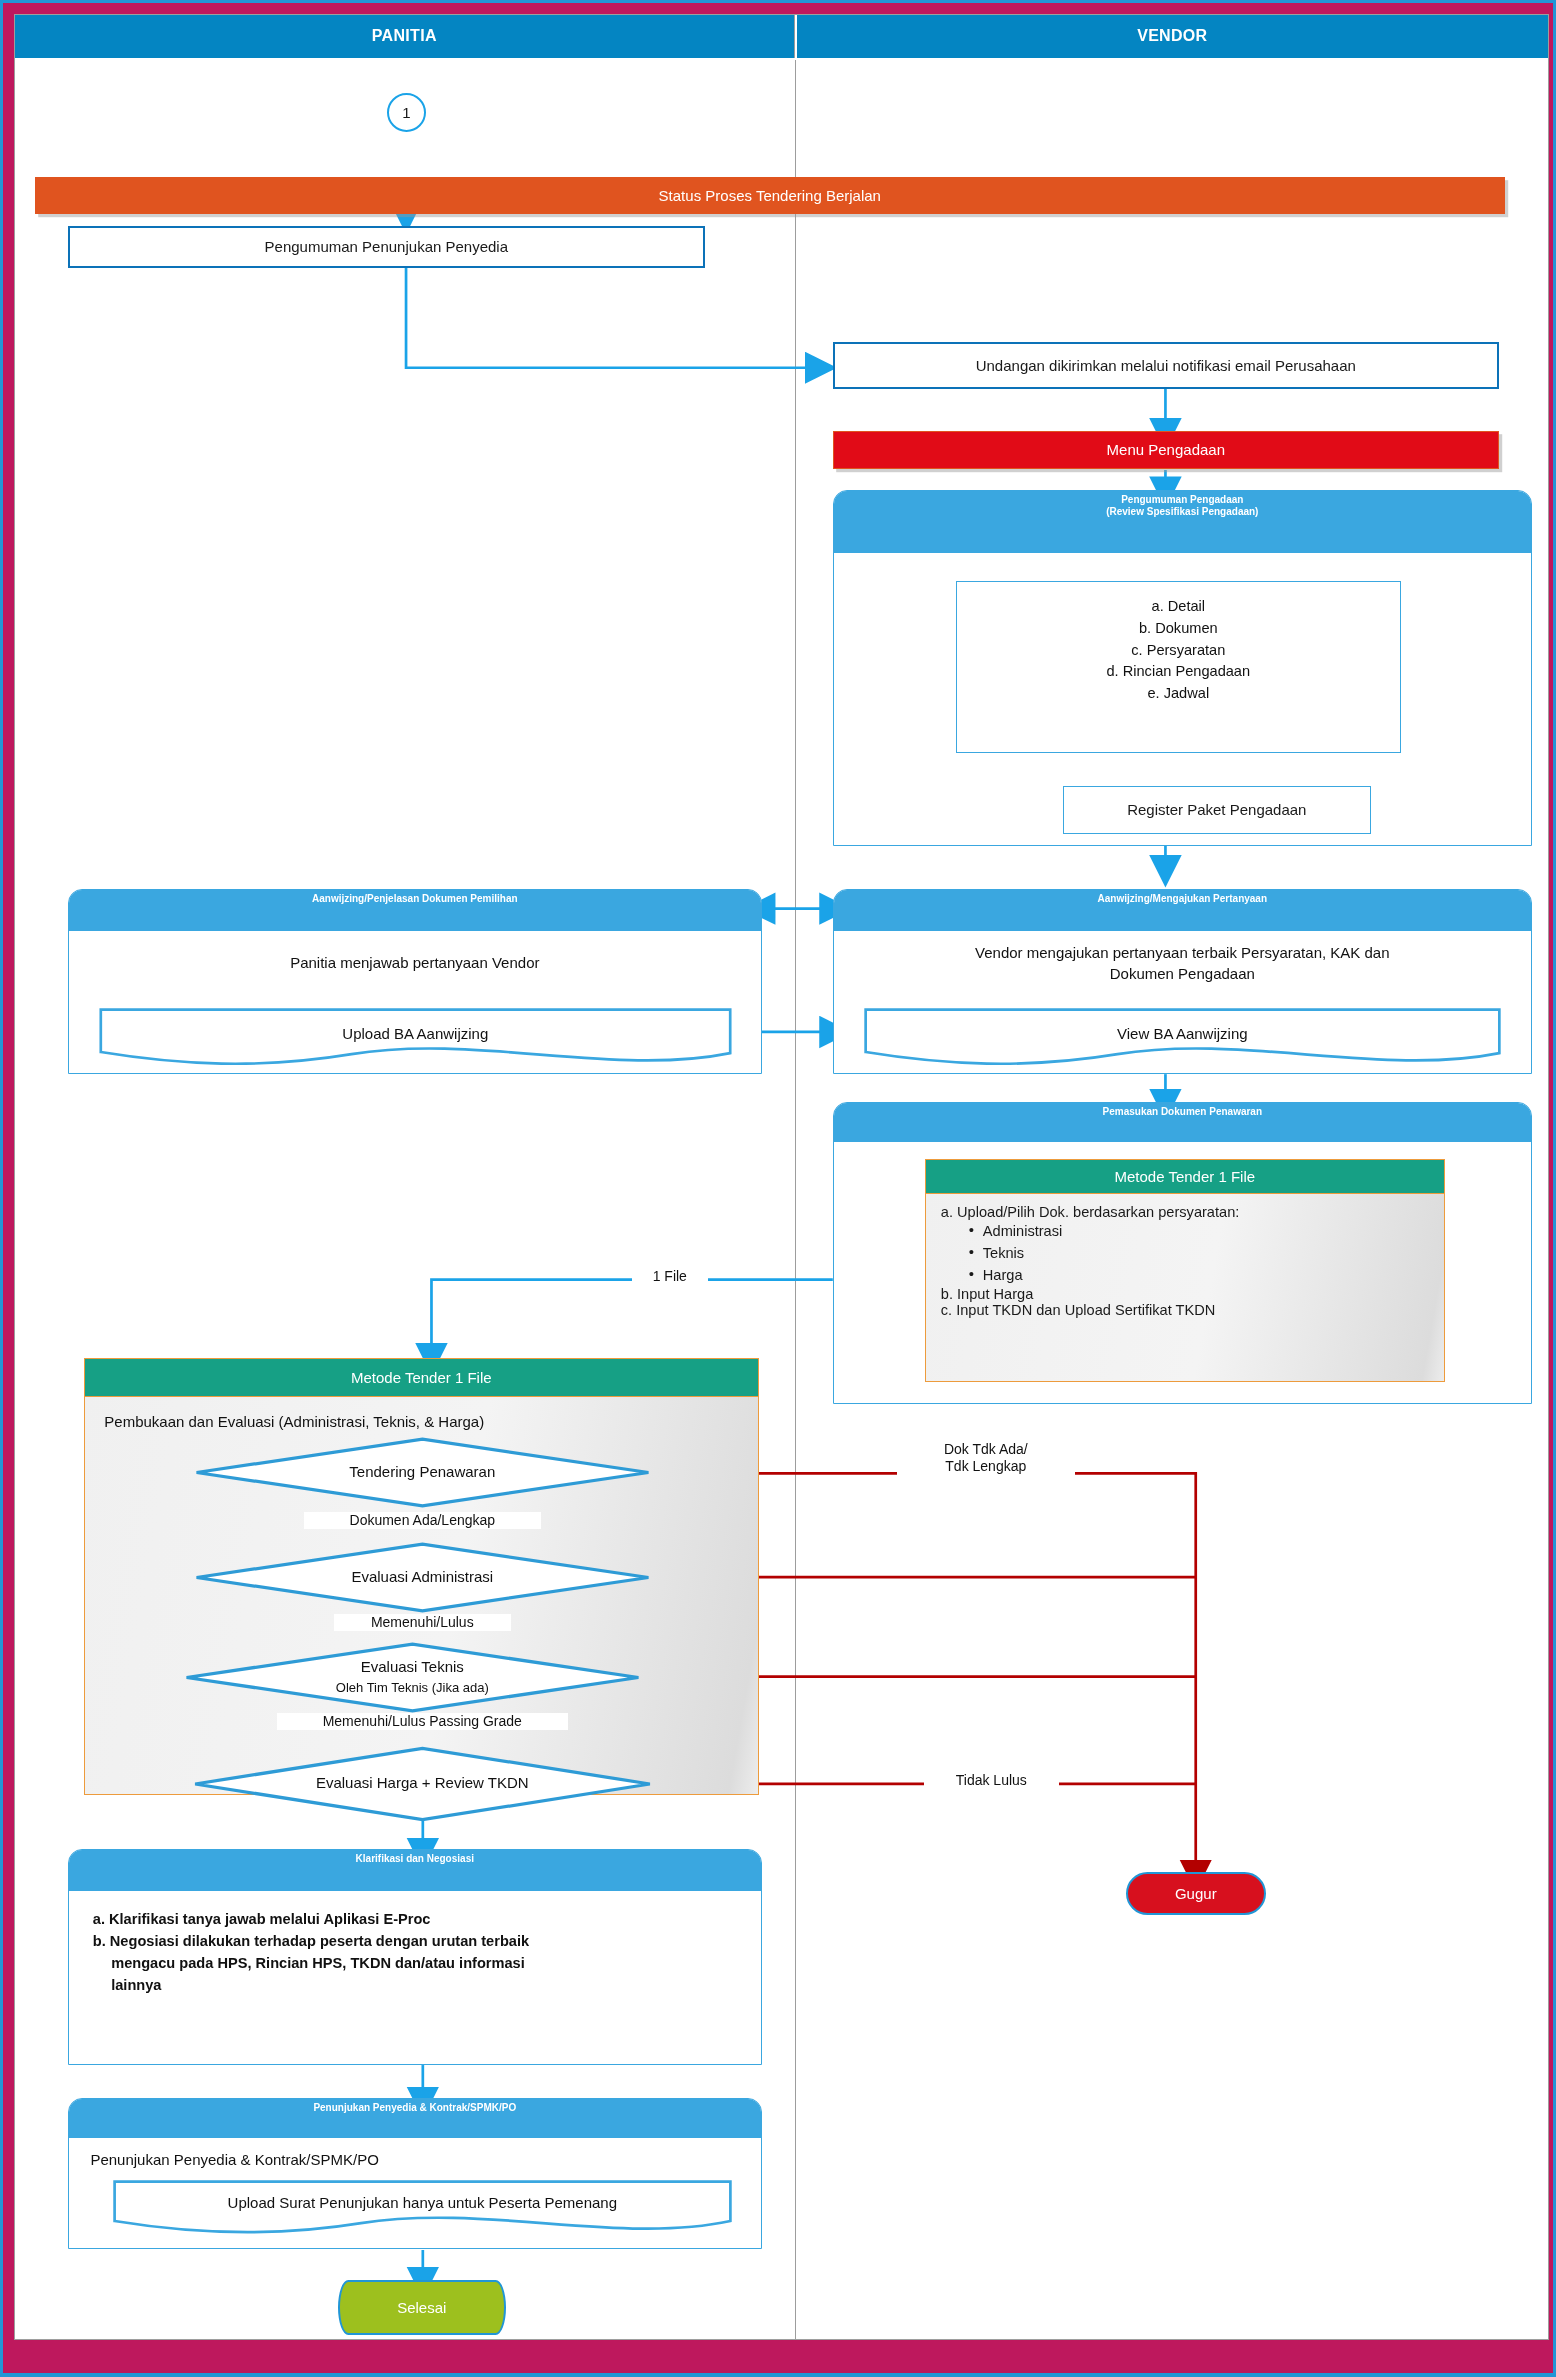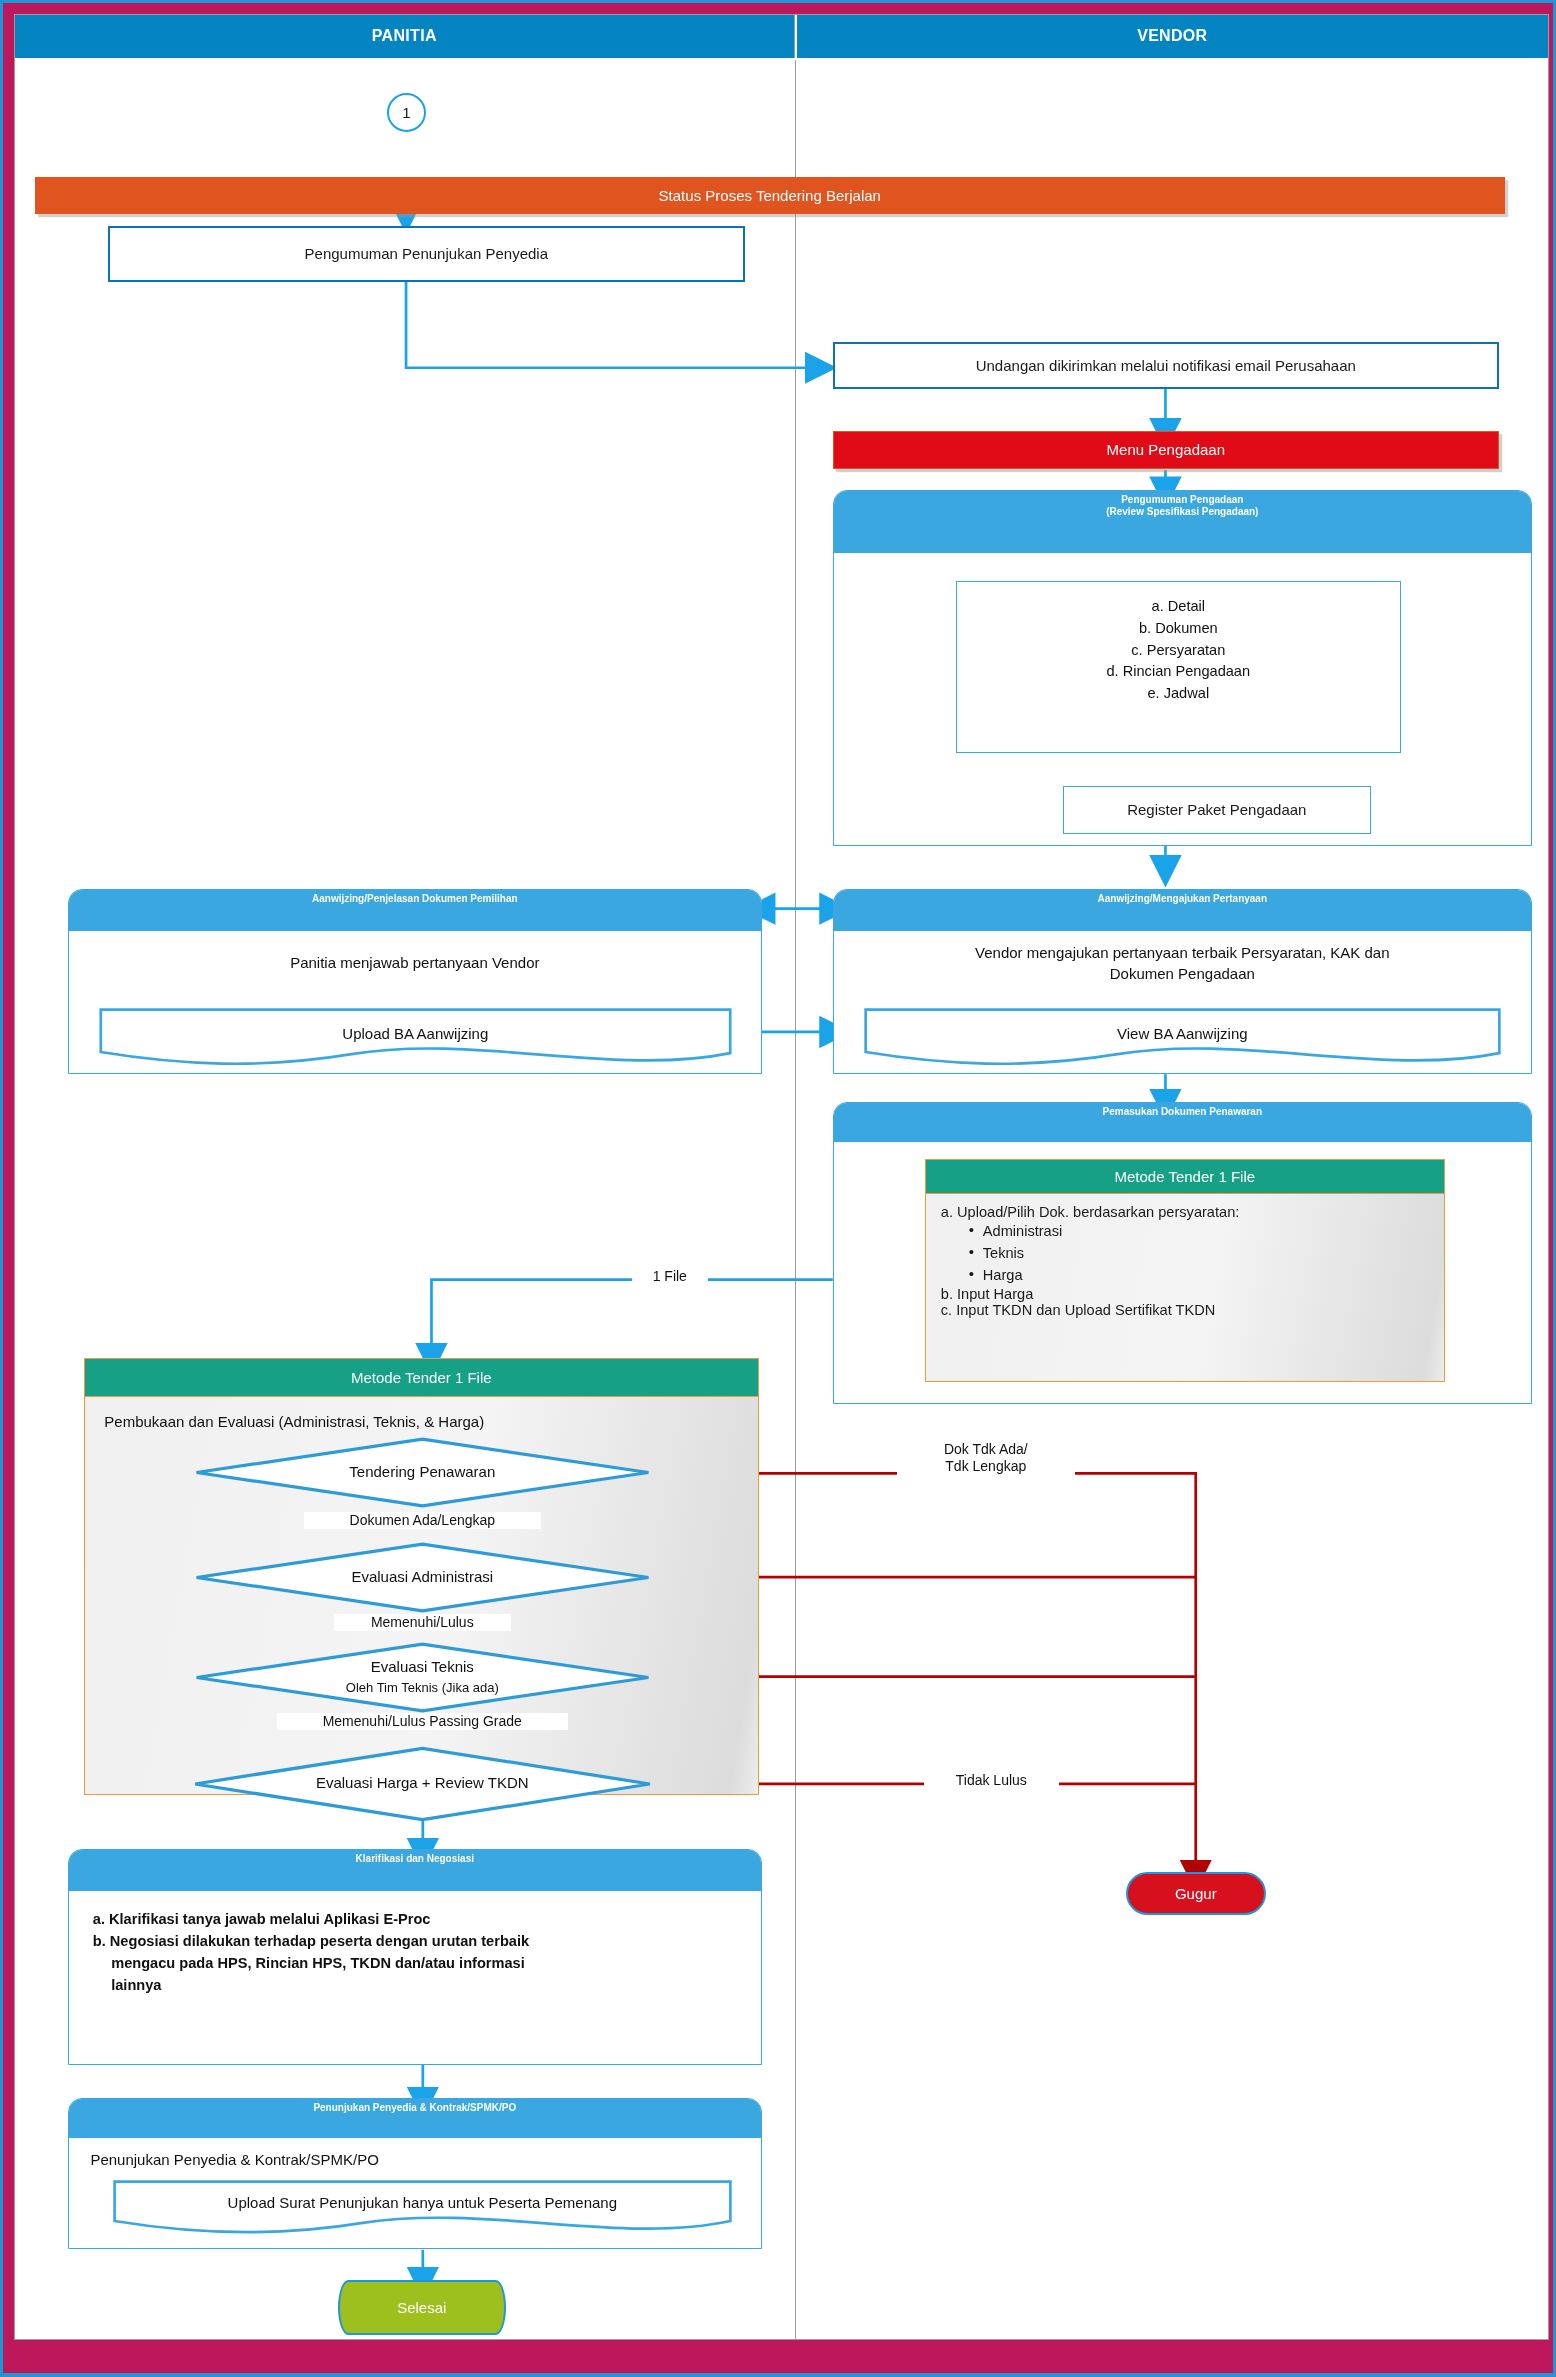--- a/index.html
+++ b/index.html
@@ -214,21 +214,21 @@
     </svg>
 
     <div class="conn-circle" style="left:372px;top:78px;width:39px;height:39px;">
       <span>1</span>
     </div>
 
     <div class="banner banner-orange" style="left:20px;top:162px;width:1470px;height:37px;">
       <span>Status Proses Tendering Berjalan</span>
     </div>
 
-    <div class="box plain-box" style="left:53px;top:211px;width:637px;height:56px;margin-left:40px;">
+    <div class="box plain-box" style="left:53px;top:211px;width:637px;height:42px;">
       <span>Pengumuman Penunjukan Penyedia</span>
     </div>
 
     <div class="group" style="left:53px;top:874px;width:694px;height:185px;">
       <div class="group-title" style="height:41px;">
         <span>Aanwijzing/Penjelasan Dokumen Pemilihan</span>
       </div>
       <div class="group-body" style="height:142px;">
         <div style="position:absolute;left:0;right:0;top:23px;text-align:center;font-size:15px;color:#111;">Panitia menjawab pertanyaan Vendor</div>
 
@@ -257,21 +257,21 @@
       <div class="diamond-label" style="top:26px;">Tendering Penawaran</div>
     </div>
 
     <div class="diamond-wrap" style="left:178px;top:1527px;width:459px;height:71px;">
       <svg width="459" height="71" viewBox="0 0 848 132">
         <polygon points="4,66 424,4 844,66 424,128" fill="#ffffff" stroke="#2e9bd6" stroke-width="6"></polygon>
       </svg>
       <div class="diamond-label" style="top:26px;">Evaluasi Administrasi</div>
     </div>
 
-    <div class="diamond-wrap" style="left:178px;top:1627px;width:459px;height:71px;">
+    <div class="diamond-wrap" style="left:168px;top:1627px;width:459px;height:71px;">
       <svg width="459" height="71" viewBox="0 0 848 132">
         <polygon points="4,66 424,4 844,66 424,128" fill="#ffffff" stroke="#2e9bd6" stroke-width="6"></polygon>
       </svg>
       <div class="diamond-label" style="top:16px;">Evaluasi Teknis</div>
       <div class="diamond-sub" style="top:38px;">Oleh Tim Teknis (Jika ada)</div>
     </div>
 
     <div class="diamond-wrap" style="left:178px;top:1731px;width:459px;height:76px;">
       <svg width="459" height="76" viewBox="0 0 848 140">
         <polygon points="4,70 424,4 844,70 424,136" fill="#ffffff" stroke="#2e9bd6" stroke-width="6"></polygon>

